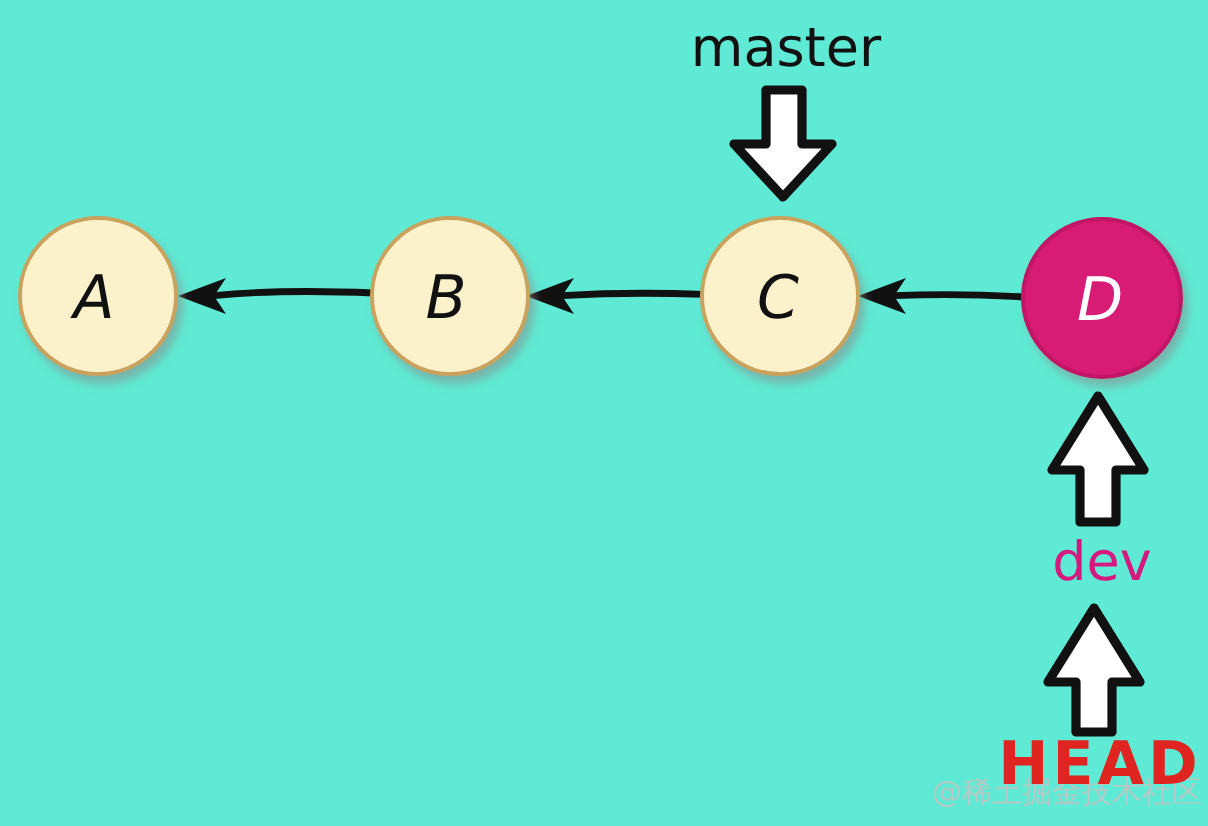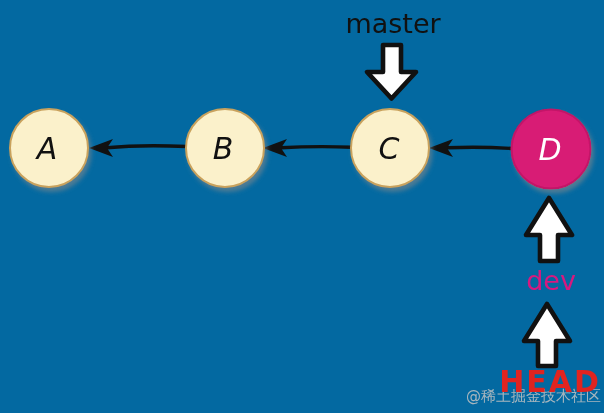--- a/index.html
+++ b/index.html
@@ -8,21 +8,21 @@
     background: #ffffff;
     width: 604px;
     height: 413px;
     overflow: hidden;
     font-family: "DejaVu Sans", sans-serif;
   }
   .stage {
     position: relative;
     width: 604px;
     height: 413px;
-    background: #0369a1;
+    background: #5eead4;
   }
   svg text {
     user-select: none;
   }
   .branch-label {
     font-size: 27px;
     font-weight: 500;
     font-family: "DejaVu Sans", sans-serif;
   }
   .commit-letter {

